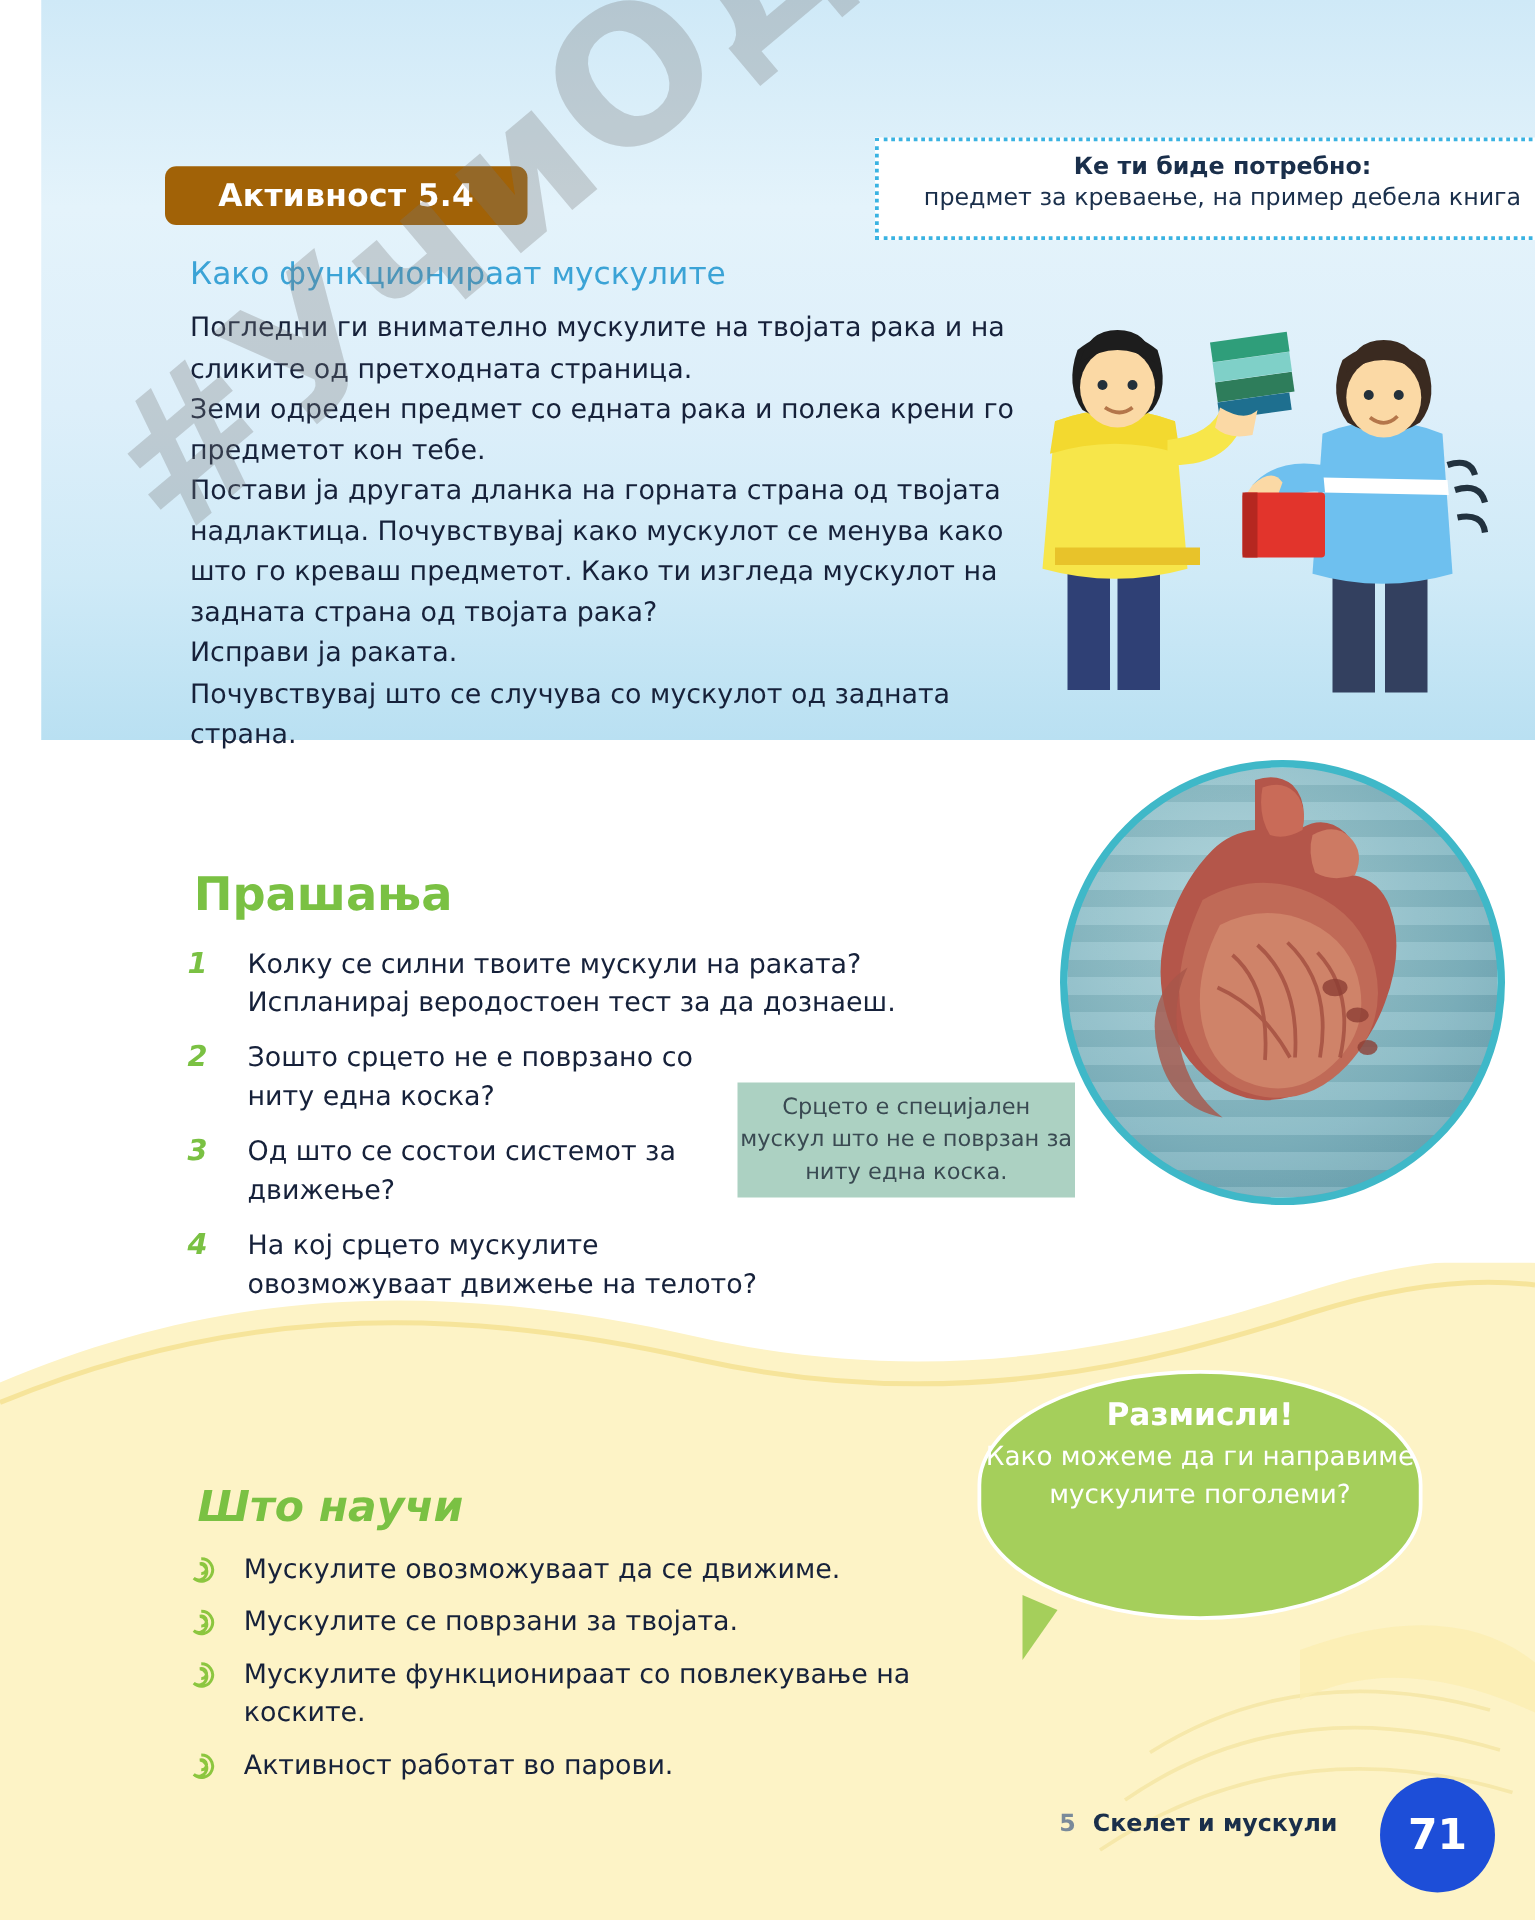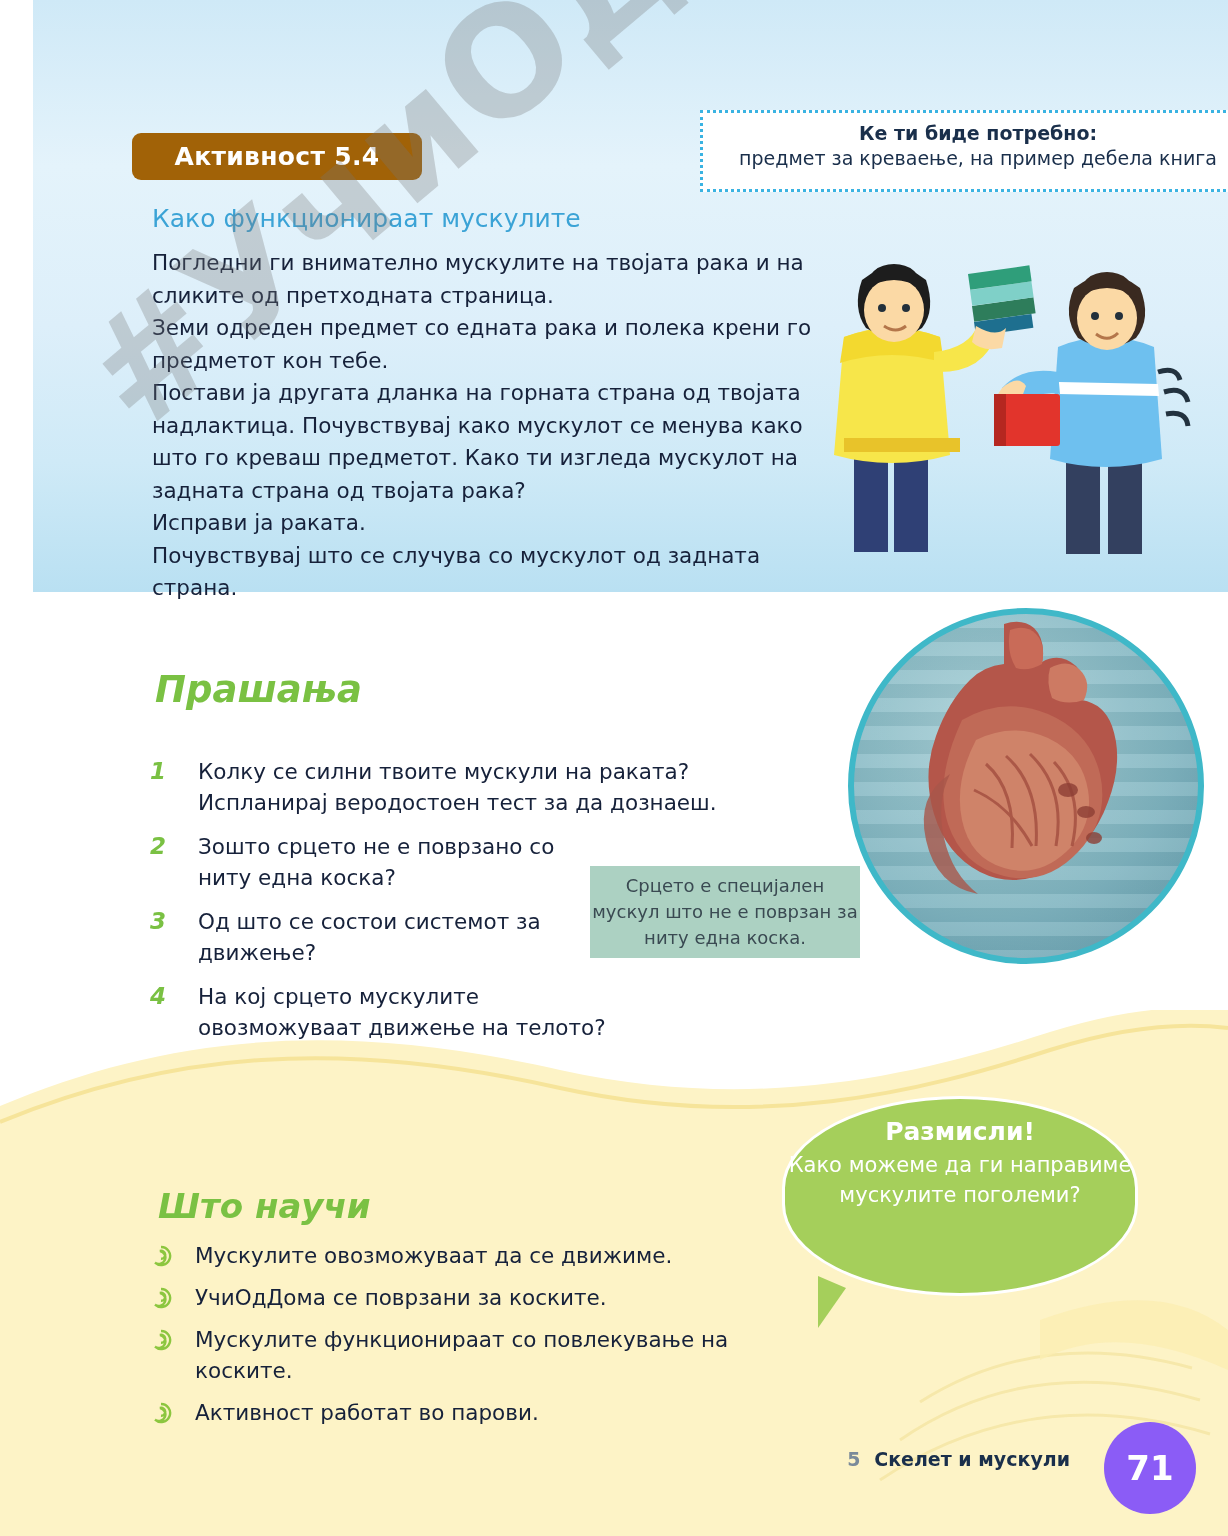--- a/index.html
+++ b/index.html
@@ -70,24 +70,24 @@
     width: 672px;
     font-size: 21.5px; line-height: 32.5px; color: #16213a;
   }
   .act-body p { margin: 0; }
 
   
   .kids { position: absolute; left: 826px; top: 242px; width: 370px; height: 320px; }
 
   
   .q-heading {
-    position: absolute; left: 155px; top: 668px;
+    position: absolute; left: 155px; top: 694px;
     font-size: 37px; color: #7ac143;
     font-family: "DejaVu Sans", sans-serif;
-    font-style: italic; font-weight: bold;
+    font-weight: bold;
   }
   .q-list { position: absolute; left: 150px; top: 756px; width: 620px; }
   .q-item { position: relative; margin-bottom: 13px; }
   .q-num {
     position: absolute; left: 0; top: 2px;
     width: 34px;
     font-size: 23px; color: #7ac143; font-weight: bold; font-style: italic;
   }
   .q-text {
     margin-left: 48px;
@@ -167,21 +167,21 @@
 
   
   .footer-line {
     position: absolute; right: 158px; bottom: 66px;
     font-size: 19px; color: #1a2f4b; font-weight: bold;
   }
   .footer-line .chap-num { color: #7a8a9a; margin-right: 7px; }
   .page-circle {
     position: absolute; right: 32px; bottom: 22px;
     width: 92px; height: 92px; border-radius: 50%;
-    background: #8b5cf6;
+    background: #1d4ed8;
     color: #ffffff;
     display: flex; align-items: center; justify-content: center;
     font-size: 34px; font-weight: bold;
   }
 
   
   .watermark {
     position: absolute;
     left: 50px; top: 330px;
     width: 1000px;
@@ -338,21 +338,21 @@
           </svg>
       </span>
       <div class="learn-text">Мускулите овозможуваат да се движиме.</div>
     </div>
     <div class="learn-item">
       <span class="learn-bullet">
         <svg width="22" height="22" viewBox="0 0 22 22">
             <path d="M11 2 a9 9 0 1 1 -6 15.6 a6.5 6.5 0 1 0 5-11.6 a4 4 0 1 1 1 7.8" fill="none" stroke="#8cc63f" stroke-width="2.4"></path>
           </svg>
       </span>
-      <div class="learn-text">УчиОдДома се поврзани за коските.</div>
+      <div class="learn-text">Мускулите се поврзани за твојата.</div>
     </div>
     <div class="learn-item">
       <span class="learn-bullet">
         <svg width="22" height="22" viewBox="0 0 22 22">
             <path d="M11 2 a9 9 0 1 1 -6 15.6 a6.5 6.5 0 1 0 5-11.6 a4 4 0 1 1 1 7.8" fill="none" stroke="#8cc63f" stroke-width="2.4"></path>
           </svg>
       </span>
       <div class="learn-text" style="width:560px">Мускулите функционираат со повлекување на коските.</div>
     </div>
     <div class="learn-item">

